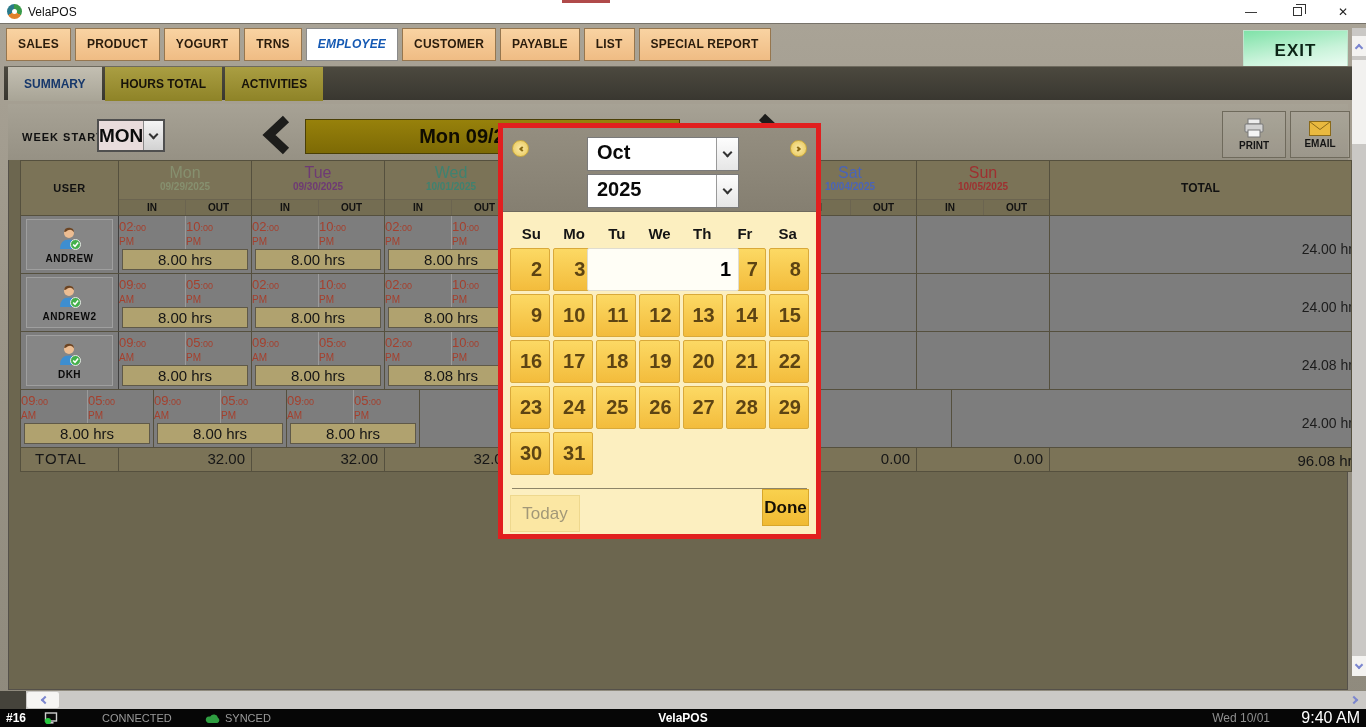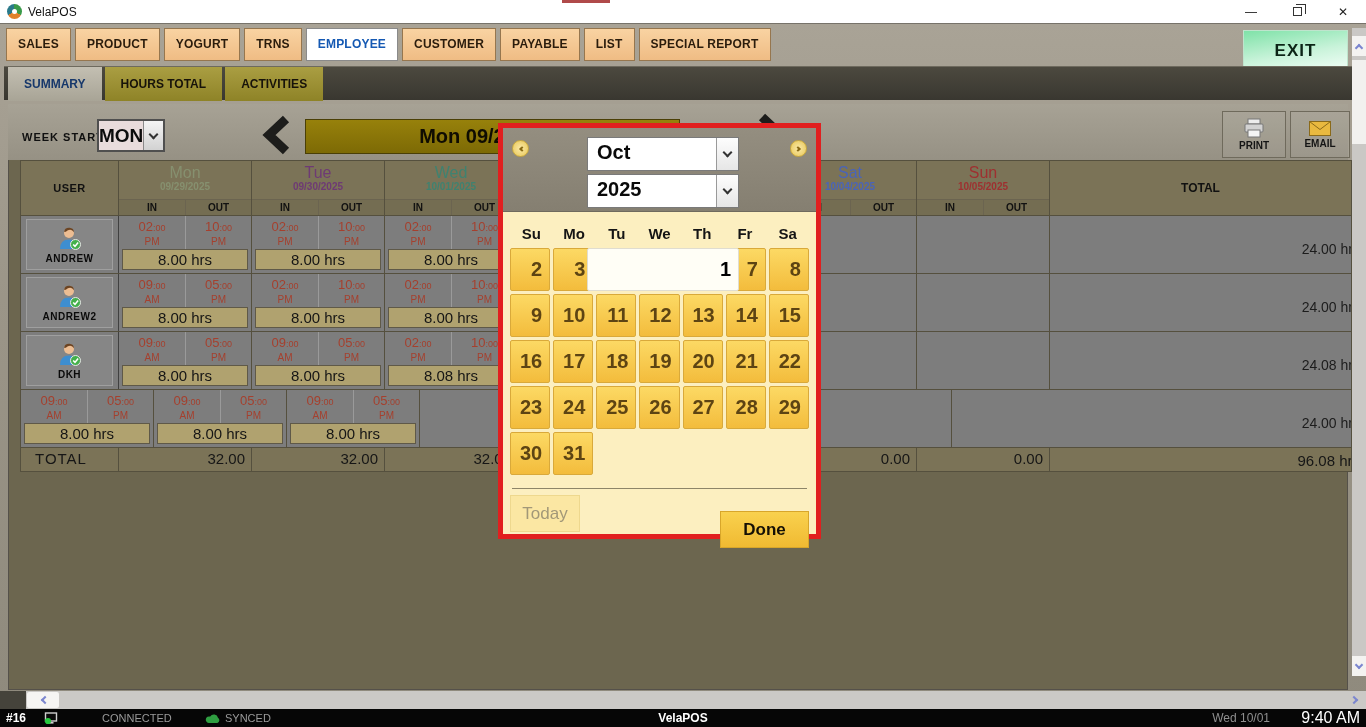--- a/index.html
+++ b/index.html
@@ -19,21 +19,21 @@
   .restore-box:before { content:""; position:absolute; left:2px; top:-4px; width:9px; height:9px; border:1px solid #333; border-bottom:none; border-left:none; }
 
   
   .frame { position:absolute; left:0; top:23px; width:1366px; height:686px;
     background:linear-gradient(#a9a396 0%, #9b9588 40%, #8f8a7d 100%); border-top:1px solid #77736a; }
 
   
   .tabbar { position:absolute; left:6px; top:28px; display:flex; gap:4px; }
   .tab { height:33px; line-height:31px; padding:0 11px; background:linear-gradient(#f9d3a2,#efbc84);
     border:1px solid #96764e; font-size:12px; font-weight:bold; color:#2a1c0c; letter-spacing:.2px; }
-  .tab.active { background:#ffffff; color:#1559b3; border-color:#8a8a8a; }
+  .tab.active { background:#ffffff; color:#1559b3; border-color:#8a8a8a;font-style:italic; }
   .exit-btn { position:absolute; left:1243px; top:30px; width:105px; height:42px;
     background:linear-gradient(170deg,#7fe2a8 0%,#c9f3da 55%,#f4fff9 100%); border:1px solid #bfe4cd;
     font-size:17px; font-weight:bold; color:#0c2416; letter-spacing:1px; display:flex; align-items:center; justify-content:center; }
 
   
   .subtabbar { position:absolute; left:4px; top:66px; width:1348px; height:34px;
     background:linear-gradient(#4c493f,#393730); border-top:1px solid #6e6a5e; display:flex; gap:3px; padding-left:4px; }
   .subtab { height:34px; line-height:34px; padding:0 16px; font-size:12px; font-weight:bold;
     background:linear-gradient(#aa9e42,#8e8327); color:#17130a; }
   .subtab.active { background:linear-gradient(#c3bfb2,#a8a496); color:#17386b; }
@@ -73,21 +73,21 @@
   .hday .io span { width:50%; text-align:center; font-size:10px; font-weight:bold; color:#111; line-height:15px; }
   .hday .io span + span { border-left:1px solid #6b6450; }
   .hc-total { flex:1; display:flex; align-items:center; justify-content:center; font-size:12px; font-weight:bold; color:#111; }
 
   .trow { display:flex; height:58px; background:#7d7d7d; border:1px solid #55503e; border-top:none; }
   .c-user { width:98px; border-right:1px solid #404040; padding:3px 5px; }
   .ubox { height:100%; border:1px solid #9f9f9f; background:#868686; display:flex; flex-direction:column; align-items:center; justify-content:center; }
   .uname { font-size:10px; font-weight:bold; color:#0a0a0a; letter-spacing:.5px; margin-top:1px; }
   .dcell { width:133px; border-right:1px solid #55503e; display:flex; flex-direction:column; }
   .tpair { flex:1; display:flex; }
-  .th2 { width:50%; text-align:center; color:#a5402e; padding-top:3px; line-height:13px; }
+  .th2 { width:50%; text-align:left; color:#a5402e; padding-top:3px; line-height:13px; }
   .th2 + .th2 { border-left:1px solid rgba(210,210,210,0.35); }
   .th2 .hh { font-size:13px; }
   .th2 .mm { font-size:9px; }
   .th2 .ap { font-size:10px; }
   .hrs { height:21px; margin:0 3px 3px; background:#b0a26f; border:1px solid #5f5948; text-align:center;
     font-size:15px; line-height:19px; color:#151515; }
   .c-total { flex:1; position:relative; overflow:hidden; }
   .c-total .tval { position:absolute; right:-9px; bottom:16px; font-size:14px; color:#1c1c1c; }
 
   .ts-totalrow { display:flex; height:24px; background:#7b7357; border:1px solid #55503e; border-top:none; font-size:15px; color:#161616; }
@@ -114,21 +114,21 @@
   .cal-days-head { display:grid; grid-template-columns:repeat(7,1fr); padding:13px 7px 6px; }
   .cal-days-head span { text-align:center; font-size:15px; font-weight:bold; color:#151515; }
   .cal-grid { display:grid; grid-template-columns:repeat(7,1fr); gap:3px; padding:0 7px; }
   .dbtn { height:43px; background:linear-gradient(#fcd964,#f3bc3c); border:1px solid #d9a93a; border-radius:2px;
     font-size:20px; font-weight:bold; color:#5d4413; display:flex; align-items:center; justify-content:flex-end; padding-right:7px; }
   .dbtn.sel { background:#fffef6; border-color:#e0ddd0; color:#000; }
   .cal-sep { margin:13px 9px 0; border-top:1px solid #8d8568; }
   .cal-foot { position:relative; height:48px; }
   .btn-today { position:absolute; left:7px; top:6px; width:70px; height:37px; background:#fbe7a3; border:1px solid #eed88e;
     color:#a29878; font-size:17px; display:flex; align-items:center; justify-content:center; }
-  .btn-done { position:absolute; right:7px; top:22px; width:89px; height:37px; background:linear-gradient(#f9d14e,#f0ba32);
+  .btn-done { position:absolute; right:7px; top:0; width:47px; height:37px; background:linear-gradient(#f9d14e,#f0ba32);
     border:1px solid #d8a62a; color:#151005; font-size:17px; font-weight:bold; display:flex; align-items:center; justify-content:center; }
 
   
   .vscroll { position:absolute; left:1352px; top:28px; width:14px; height:648px; background:#cac8c5; z-index:45; }
   .vs-btn { position:absolute; left:0; width:14px; height:20px; background:#f4f3f1; display:flex; align-items:center; justify-content:center; }
   .vs-up { top:8px; } .vs-down { bottom:0; }
   .vs-thumb { position:absolute; left:0; top:32px; width:14px; height:84px; background:#f2f1ef; }
   .bchev { width:6px; height:6px; border-right:2px solid #7b86cf; border-bottom:2px solid #7b86cf; }
   .up { transform:rotate(-135deg); margin-top:3px; } .down { transform:rotate(45deg); margin-bottom:3px; }
   .lft { transform:rotate(135deg); margin-left:3px; } .rgt { transform:rotate(-45deg); margin-right:3px; }

